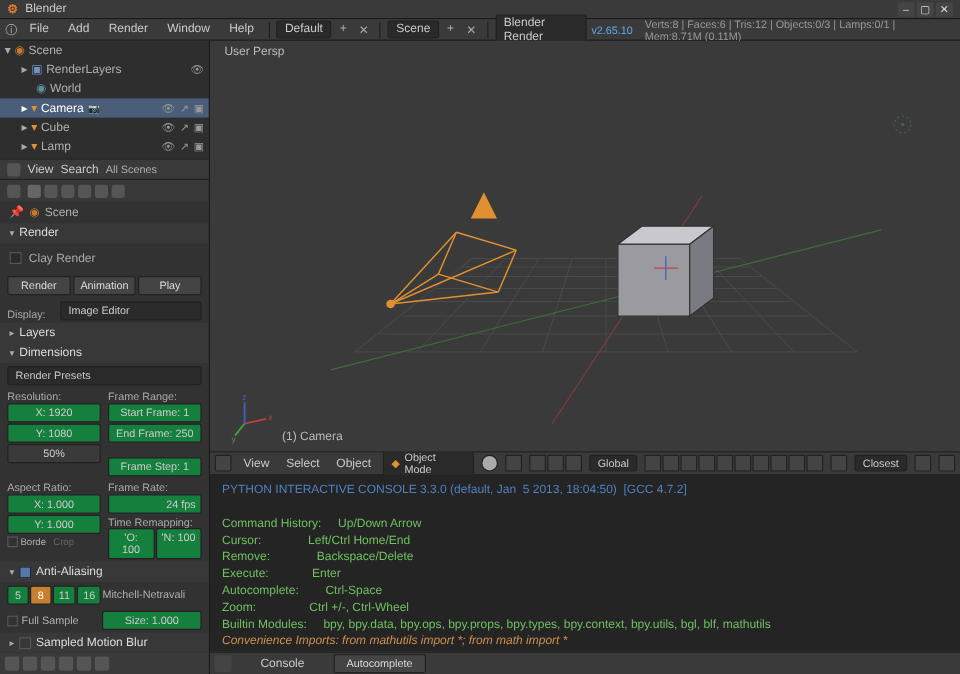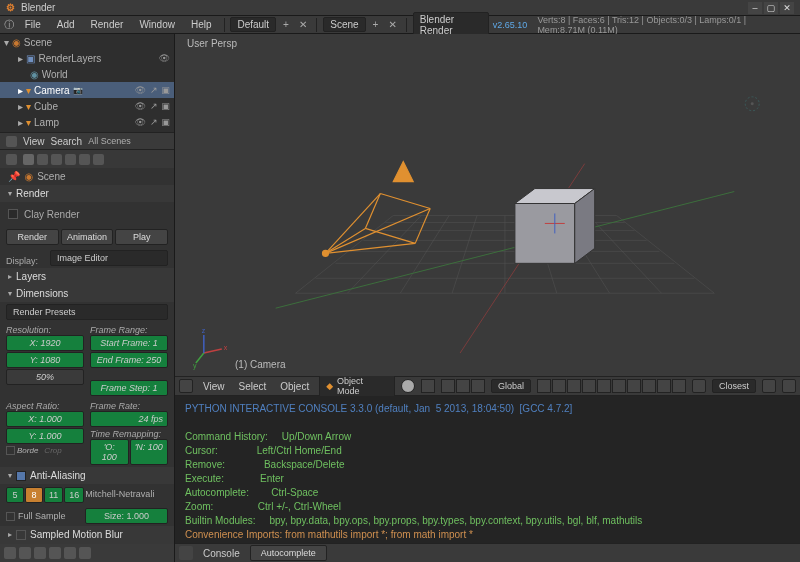--- a/index.html
+++ b/index.html
@@ -39,44 +39,44 @@
 .panel-body { padding: 4px 8px; }
 .panel-body .cb { display: flex; align-items: center; gap: 6px; height: 16px; color: #aaa; }
 .panel-body .cb .box { width: 10px; height: 10px; border: 1px solid #555; background: #2a2a2a; }
 .btnrow { display: flex; gap: 2px; padding: 3px 6px; }
 .btnrow .btn3 { flex: 1; background: #444; border: 1px solid #222; border-radius: 2px; text-align: center; padding: 2px 0; color: #ddd; font-size: 9px; }
 .fieldrow { display: flex; align-items: flex-end; gap: 4px; padding: 2px 6px; font-size: 9px; }
 .fieldrow label { color: #aaa; min-width: 40px; }
 .fieldrow .dd { flex: 1; background: #2a2a2a; border: 1px solid #222; border-radius: 2px; padding: 2px 6px; color: #ccc; }
 .numfield { background: #15803d; border: 1px solid #222; border-radius: 2px; padding: 2px 4px; color: #ccc; font-size: 9px; text-align: center; }
 .twocol { display: flex; gap: 6px; padding: 2px 6px; }
-.twocol .c { flex: 1; font-style: italic; }
+.twocol .c { flex: 1; }
 .bottom-icons { height: 18px; background: #3a3a3a; display: flex; align-items: center; gap: 3px; padding: 0 4px; }
 .bottom-icons span { width: 12px; height: 12px; background: #555; border-radius: 2px; }
 
 .rightcol { flex: 1; display: flex; flex-direction: column; }
 .viewport { flex: 1; background: #3a3a3a; position: relative; overflow: hidden; }
 .persp-label { position: absolute; top: 4px; left: 12px; color: #bbb; font-size: 10px; }
 .cam-label { position: absolute; bottom: 6px; left: 60px; color: #bbb; font-size: 10px; }
 svg.scene { width: 100%; height: 100%; }
 
 .vp-header { height: 20px; background: #3a3a3a; display: flex; align-items: center; gap: 6px; padding: 0 4px; border-top: 1px solid #222; border-bottom: 1px solid #222; }
 .vp-header .m { color: #ccc; padding: 0 4px; }
 .vp-header .dd2 { background: #2a2a2a; border: 1px solid #222; border-radius: 2px; padding: 1px 6px; color: #ccc; display: flex; align-items: center; gap: 4px; font-size: 9px; }
 .vp-header .iconbox { width: 14px; height: 14px; background: #444; border: 1px solid #222; border-radius: 2px; }
 .vp-header .iconset { display: flex; gap: 1px; }
 .vp-header .iconset span { width: 14px; height: 14px; background: #444; border: 1px solid #222; }
 
 .console { height: 147px; background: #242424; padding: 6px 10px; font-family: 'Courier New', monospace; font-size: 10px; overflow: hidden; }
 .console .blue { color: #5080c0; }
 .console .green { color: #6fc060; }
-.console .orange { color: #d09050; }
+.console .orange { color: #d09050; font-style: italic; }
 .console .line { line-height: 14px; white-space: pre; }
 
-.console-hdr { height: 19px; background: #3a3a3a; display: flex; align-items: center; gap: 6px; padding: 0 4px; border-top: 1px solid #222; }
+.console-hdr { height: 19px; background: #3a3a3a; display: flex; align-items: center; gap: 20px; padding: 0 4px; border-top: 1px solid #222; }
 .console-hdr .m { color: #ccc; padding: 0 4px; }
 .console-hdr .btn4 { background: #444; border: 1px solid #222; border-radius: 2px; padding: 2px 10px; color: #ddd; font-size: 9px; }
 
 .window-ctrl { margin-left: auto; display: flex; gap: 2px; }
 .window-ctrl span { width: 14px; height: 12px; background: #444; display: flex; align-items: center; justify-content: center; font-size: 9px; color: #ddd; }
 </style>
 </head>
 <body>
 
 <div class="topbar">

